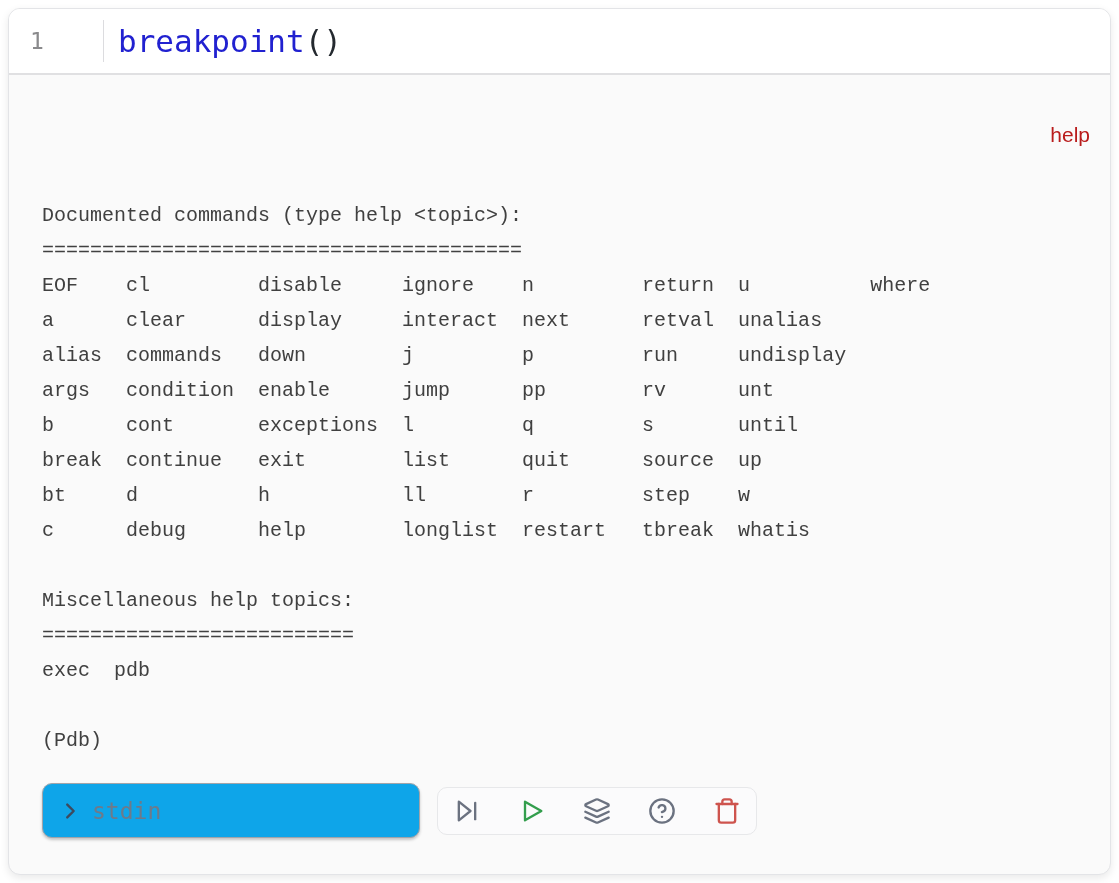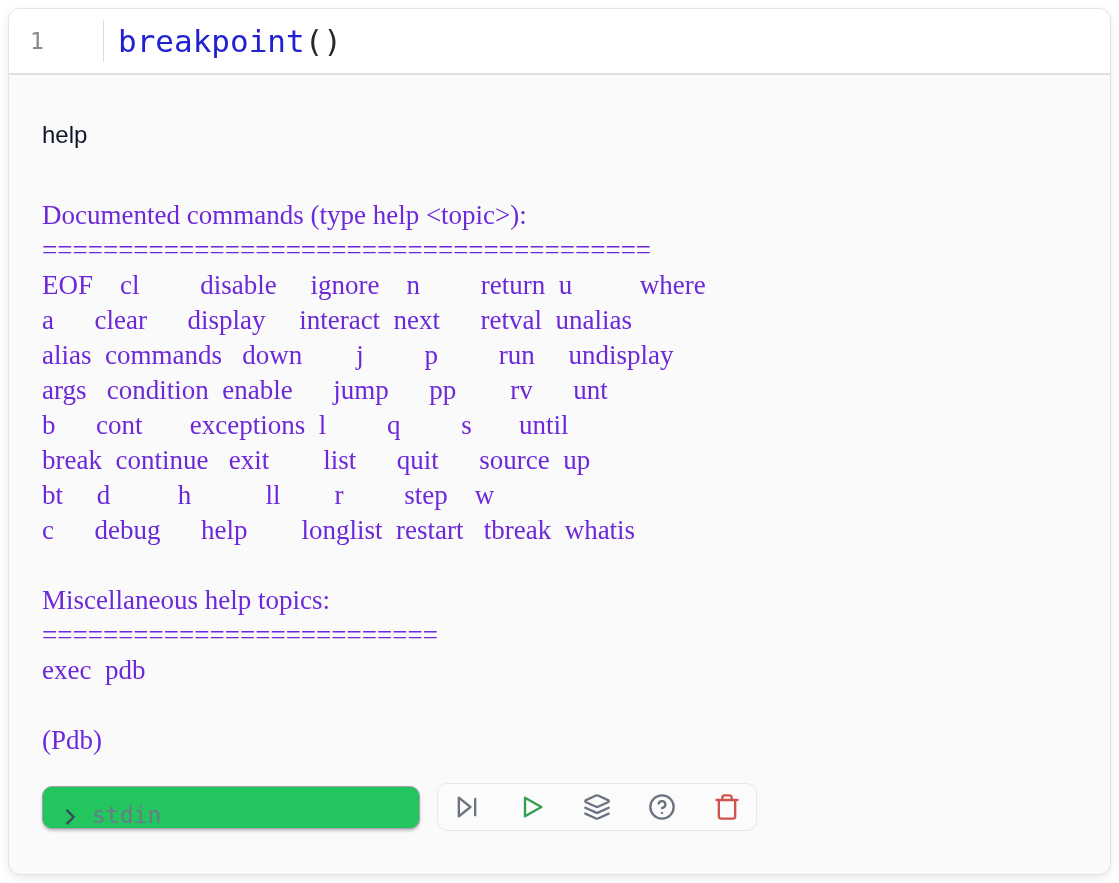--- a/index.html
+++ b/index.html
@@ -47,46 +47,47 @@
     color: #24292f;
     cursor: text;
   }
   .code-fn { color: #2121d0; }
   
   .output {
     padding: 46px 20px 0 33px;
   }
   .help-echo {
     font-family: "Liberation Sans", sans-serif;
-    font-size: 24px;
+    font-size: 21px;
     line-height: 27px;
-    color: #0f172a;
+    color: #b91c1c;
+    text-align: right;
   }
   .console-pre {
     margin-top: 50px;
-    font-family: Liberation Serif, serif;
-    font-size: 27px;
+    font-family: Liberation Mono, monospace;
+    font-size: 20px;
     line-height: 35px;
-    color: #6d28d9;
+    color: #404040;
     white-space: pre;
   }
   
   .bottom-row {
     margin-top: 25px;
     display: flex;
     align-items: center;
   }
   .stdin-box {
-    width: 378px; height: 43px;
-    background: #22c55e;
+    width: 378px; height: 55px;
+    background: #0ea5e9;
     border: 1.5px solid #a0a4aa;
     border-radius: 10px;
     box-shadow: 0 2px 3px rgba(0,0,0,0.22);
     display: flex;
-    align-items: flex-end;
+    align-items: center;
     padding: 0 14px 0 16px;
     flex: 0 0 auto;
   }
   .stdin-box svg { flex: 0 0 auto; }
   .stdin-input {
     border: none; outline: none;
     background: transparent;
     width: 100%;
     margin-left: 11px;
     font-family: "DejaVu Sans Mono", monospace;

